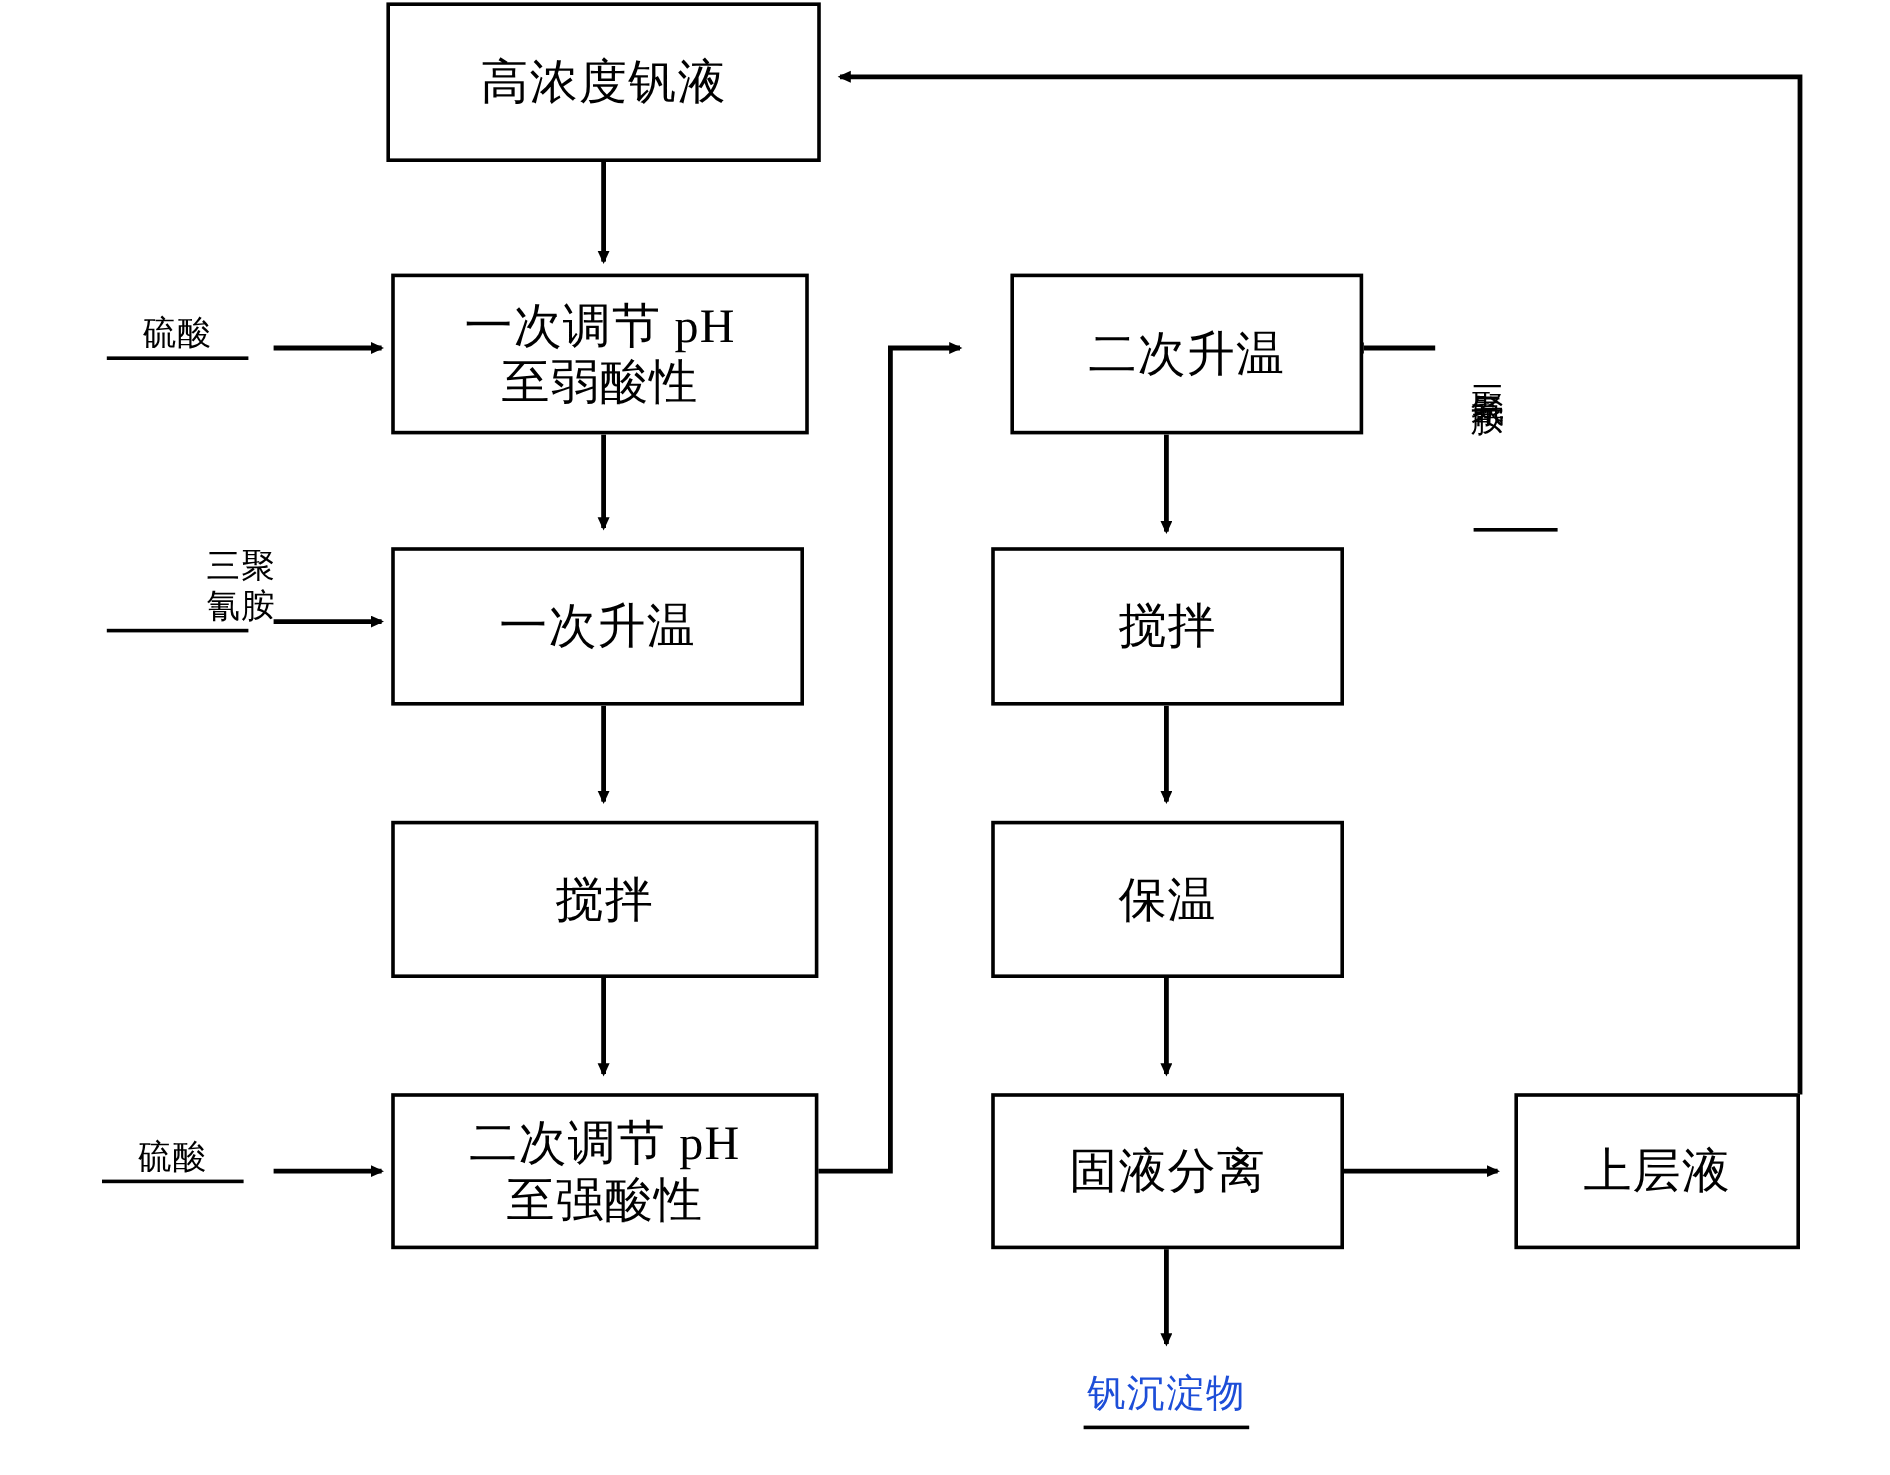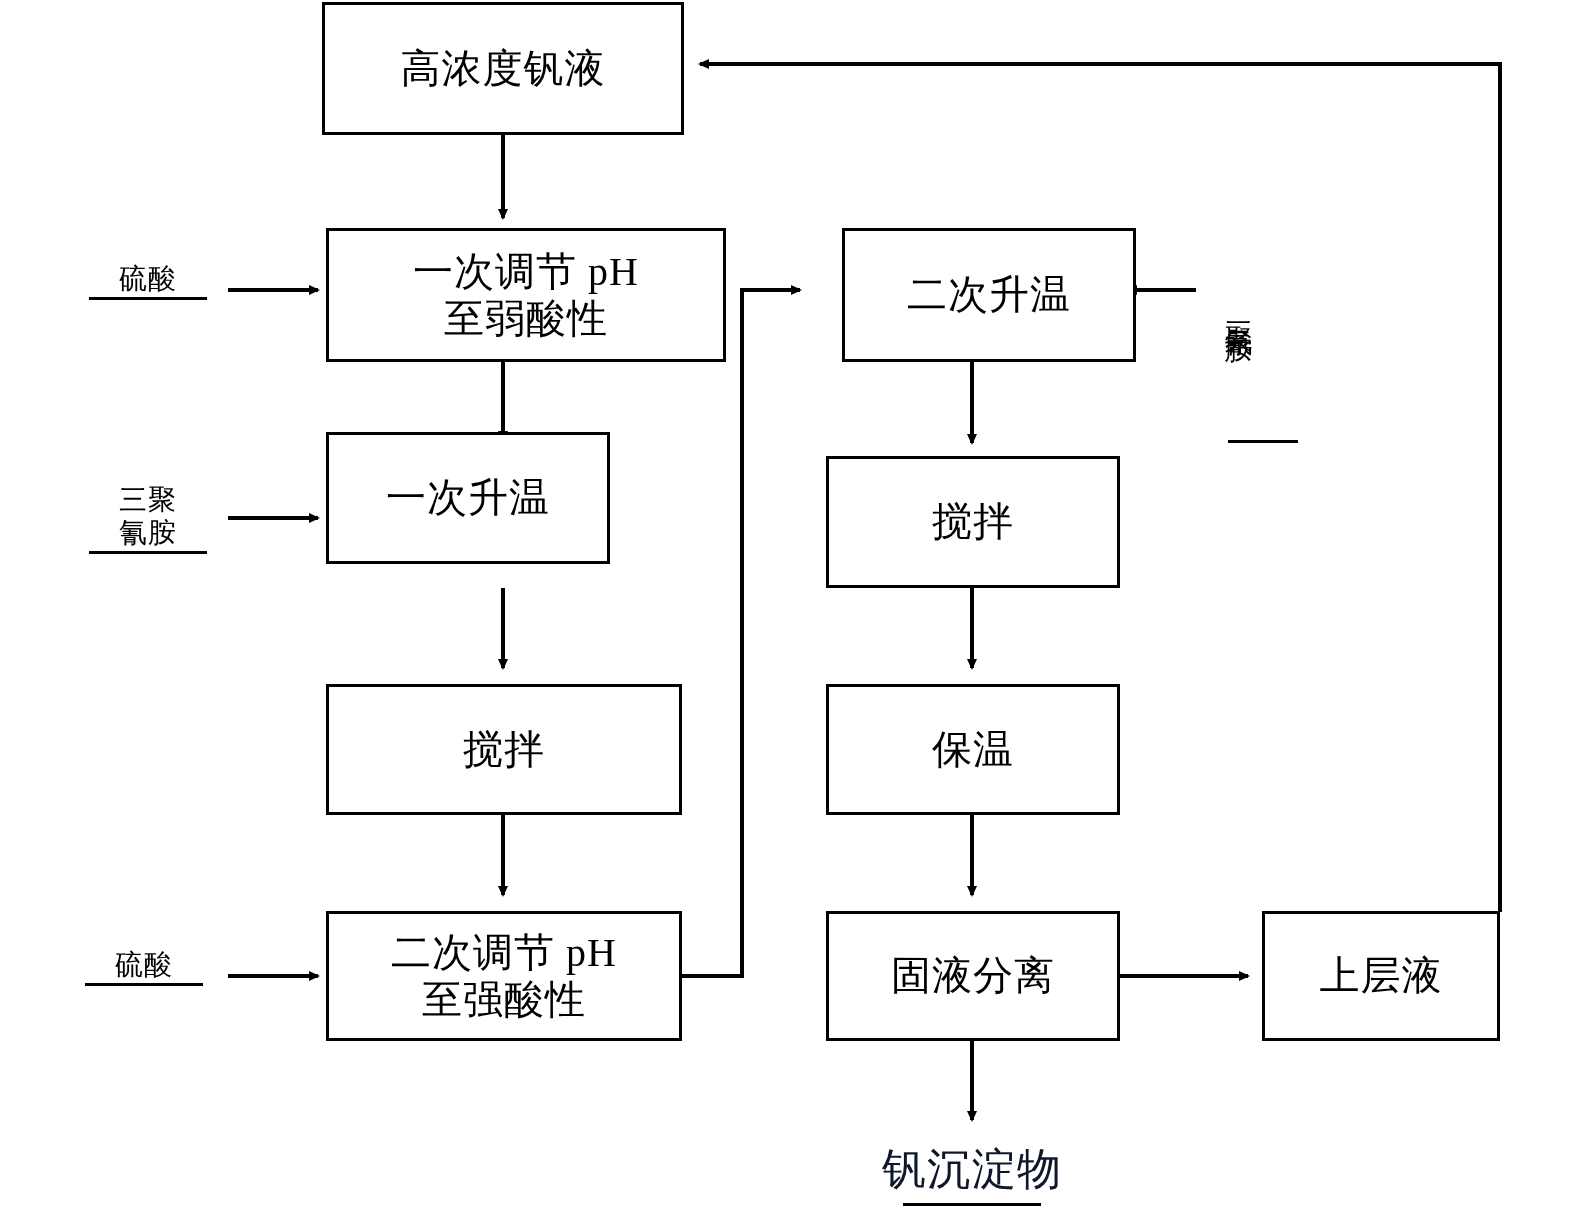--- a/index.html
+++ b/index.html
@@ -47,22 +47,22 @@
     width: 72%;
     margin: 2px auto 0 auto;
   }
   .reagent.vertical {
     writing-mode: vertical-rl;
     text-orientation: upright;
     letter-spacing: 4px;
   }
   .terminal {
     position: absolute;
-    color: #0f172a;
-    font-size: 44px;
+    color: #1d4ed8;
+    font-size: 32px;
     text-align: center;
     letter-spacing: 1px;
   }
   .terminal.underlined::after {
     content: "";
     display: block;
     border-bottom: 3px solid #000000;
     width: 46%;
     margin: 4px auto 0 auto;
   }
@@ -110,43 +110,43 @@
     <path d="M1500,912 L1500,64 L700,64" stroke="#000000" stroke-width="4" fill="none" marker-end="url(#arrow)"></path>
 
     <path d="M228,290 L318,290" stroke="#000000" stroke-width="4" fill="none" marker-end="url(#arrow)"></path>
     <path d="M228,518 L318,518" stroke="#000000" stroke-width="4" fill="none" marker-end="url(#arrow)"></path>
     <path d="M228,976 L318,976" stroke="#000000" stroke-width="4" fill="none" marker-end="url(#arrow)"></path>
     <path d="M1196,290 L1128,290" stroke="#000000" stroke-width="4" fill="none" marker-end="url(#arrow)"></path>
   </svg>
 
   <div class="node" style="left:322px; top:2px; width:362px; height:133px;">高浓度钒液</div>
 
-  <div class="node" style="left:326px; top:228px; width:400px; height:134px;">一次调节 pH
+  <div class="node" style="left:326px; top:228px; width:348px; height:134px;">一次调节 pH
 至弱酸性</div>
 
-  <div class="node" style="left:326px; top:432px; width:284px; height:132px;">一次升温</div>
+  <div class="node" style="left:326px; top:456px; width:344px; height:132px;">一次升温</div>
 
   <div class="node" style="left:326px; top:684px; width:356px; height:131px;">搅拌</div>
 
   <div class="node" style="left:326px; top:911px; width:356px; height:130px;">二次调节 pH
 至强酸性</div>
 
   <div class="node" style="left:826px; top:228px; width:294px; height:134px;margin-left:16px;">二次升温</div>
 
   <div class="node" style="left:826px; top:456px; width:294px; height:132px;">搅拌</div>
 
   <div class="node" style="left:826px; top:684px; width:294px; height:131px;text-align:right;">保温</div>
 
   <div class="node" style="left:826px; top:911px; width:294px; height:130px;">固液分离</div>
 
   <div class="node" style="left:1262px; top:911px; width:238px; height:130px;">上层液</div>
 
   <div class="reagent underlined" style="left:66px; top:262px; width:164px;">硫酸</div>
 
-  <div class="reagent underlined" style="left:66px; top:483px; width:164px;">三聚
+  <div class="reagent underlined" style="left:66px; top:456px; width:164px;text-align:right;">三聚
 氰胺</div>
 
   <div class="reagent underlined" style="left:62px; top:948px; width:164px;">硫酸</div>
 
   <div class="reagent vertical" style="left:1222px; top:192px; height:232px;">三聚氰胺</div>
   <div style="position:absolute; left:1228px; top:440px; width:70px; border-bottom:3px solid #000000;"></div>
 
   <div class="terminal underlined" style="left:822px; top:1140px; width:300px;">钒沉淀物</div>
 
 </div>

